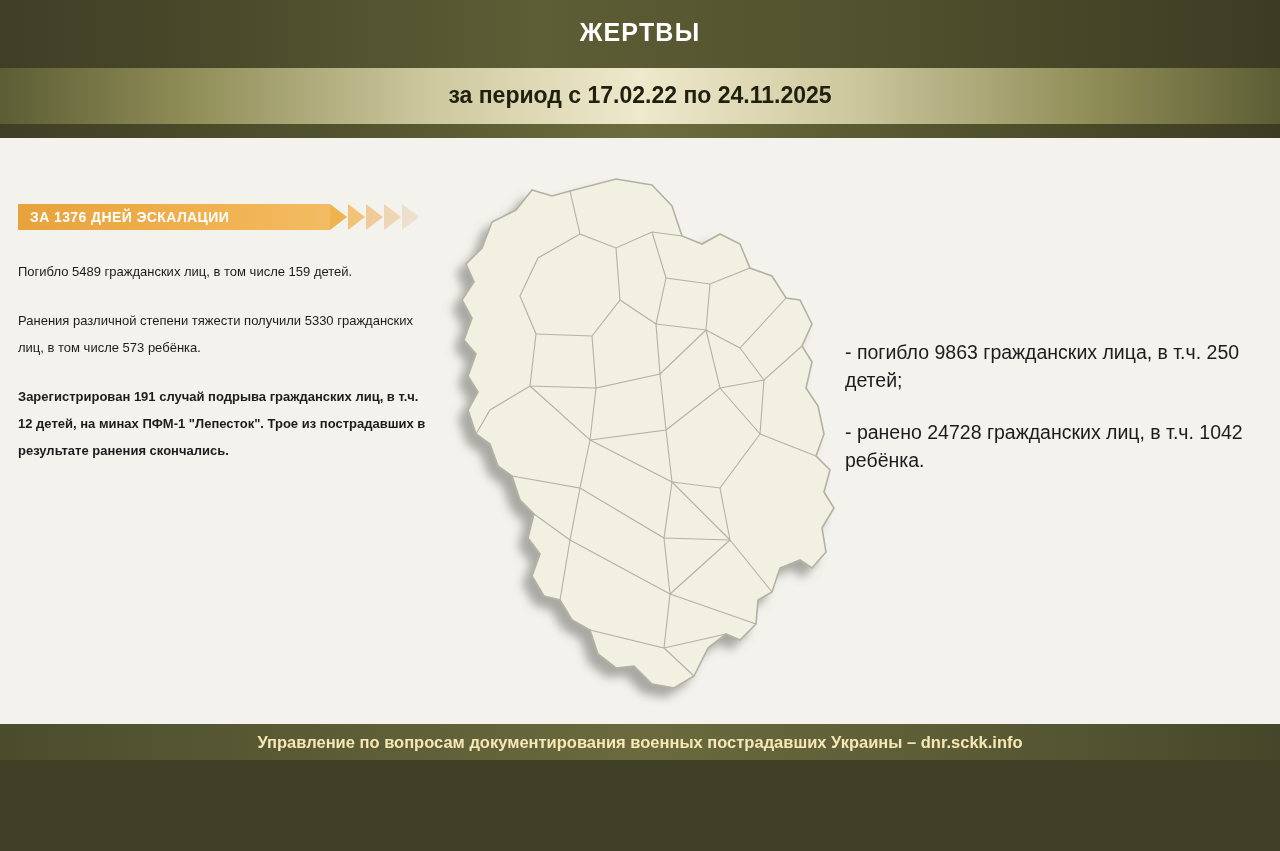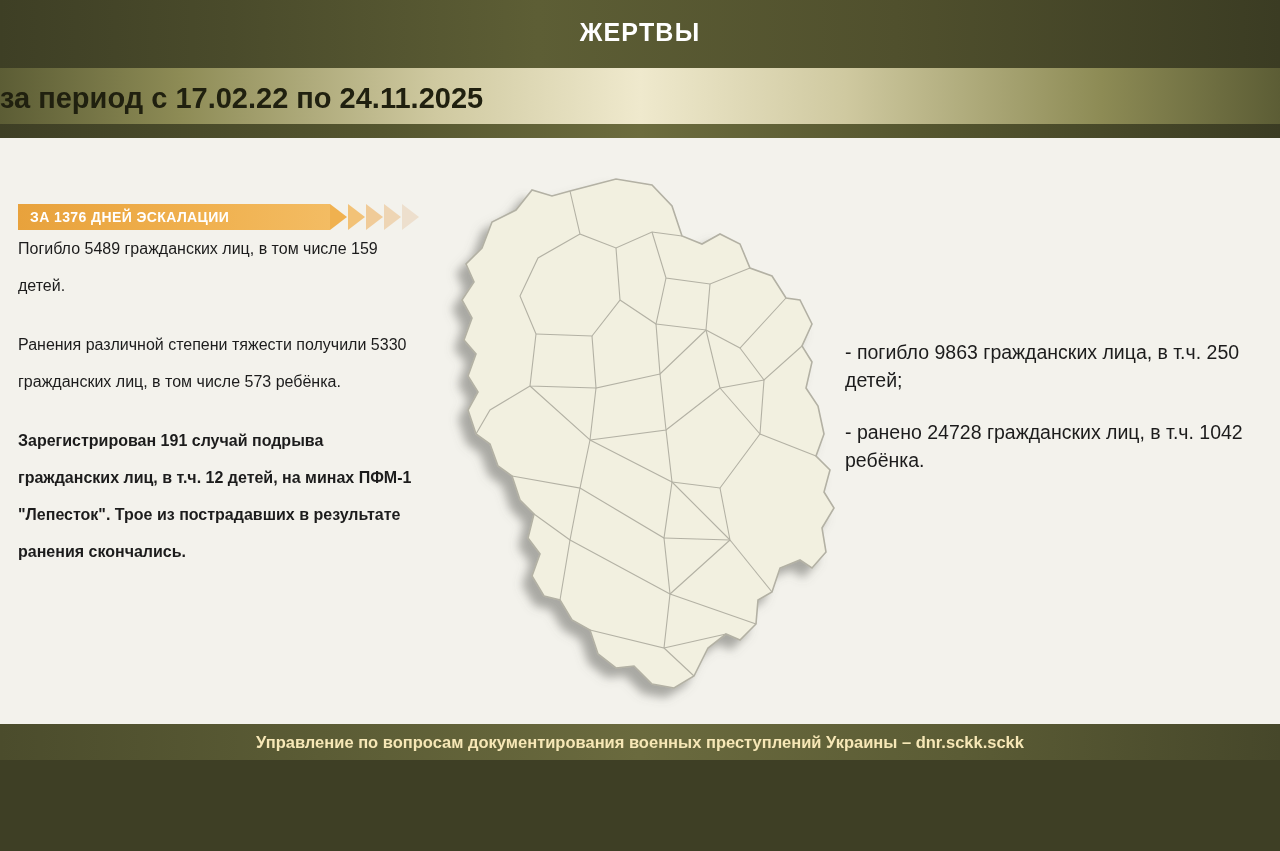--- a/index.html
+++ b/index.html
@@ -48,22 +48,23 @@
     top: 68px;
     width: 1280px;
     height: 56px;
     background: linear-gradient(90deg, #5c5d35 0%, #8d8b55 14%, #cfc9a0 34%, #efe9cd 50%, #cfc9a0 66%, #8d8b55 86%, #5c5d35 100%);
   }
   .subheader-title {
     position: absolute;
     left: 0;
     top: 82px;
     width: 1280px;
+    text-align: center;
     color: #20200f;
-    font-size: 29px;
+    font-size: 23px;
     font-weight: bold;
   }
   .header-divider {
     position: absolute;
     left: 0;
     top: 124px;
     width: 1280px;
     height: 14px;
     background: linear-gradient(90deg, #3e3f25 0%, #55562f 30%, #6c6c3e 50%, #55562f 72%, #3b3c23 100%);
   }
@@ -111,24 +112,24 @@
   }
   .chev-right {
     position: absolute;
     top: 0;
     width: 0;
     height: 0;
     border-top: 13px solid transparent;
     border-bottom: 13px solid transparent;
   }
   .left-text {
-    margin-top: 0;
+    margin-top: 28px;
     color: #1c1c1c;
-    font-size: 16px;
-    line-height: 37px;
+    font-size: 13px;
+    line-height: 27px;
   }
   .left-text p {
     margin: 0 0 22px 0;
   }
   .left-text p.bold {
     font-weight: bold;
     margin-bottom: 0;
   }
 
   
@@ -320,21 +321,21 @@
     <div class="right-col">
       <div class="right-text">
         <p>- погибло 9863 гражданских лица, в т.ч. 250 детей;</p>
         <p>- ранено 24728 гражданских лиц, в т.ч. 1042 ребёнка.</p>
       </div>
     </div>
 
   </div>
 
   <div class="footer-band"></div>
-  <div class="footer-text">Управление по вопросам документирования военных преступлений Украины – dnr.sckk.sckk</div>
+  <div class="footer-text">Управление по вопросам документирования военных пострадавших Украины – dnr.sckk.info</div>
 
   <div class="footer-bottom">
     
     
     
     
 
     
 
     

